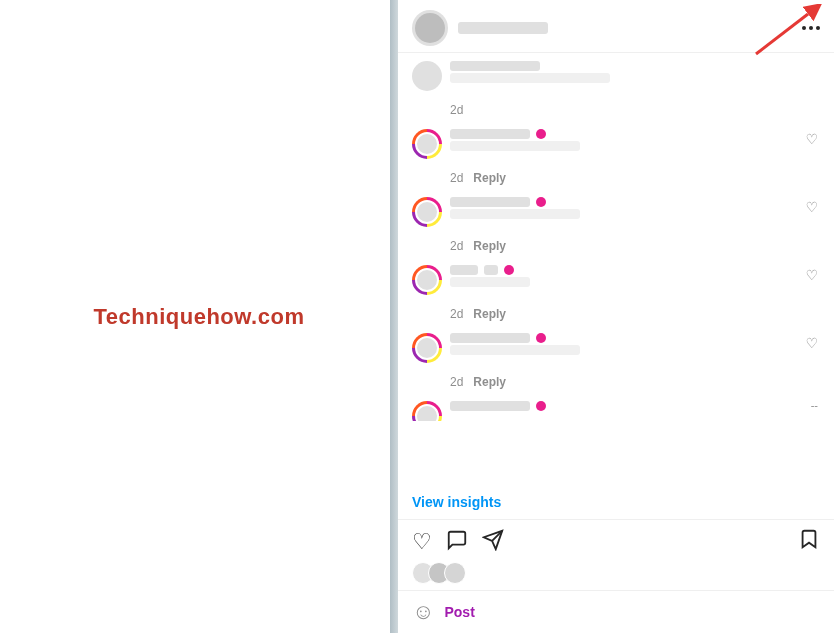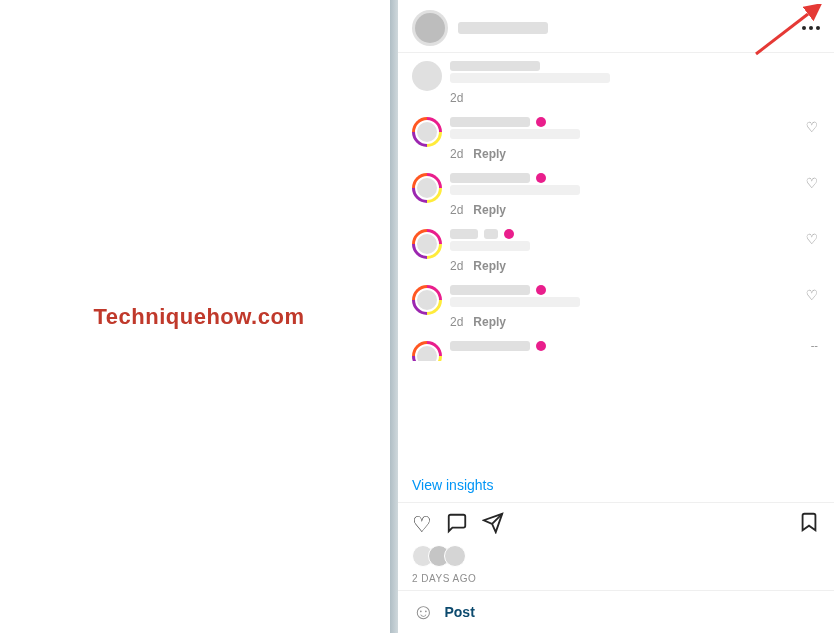--- a/index.html
+++ b/index.html
@@ -176,21 +176,21 @@
     .comment-text-blurred {
       height: 10px;
       background: #f0f0f0;
       border-radius: 3px;
       margin-bottom: 4px;
     }
     .comment-meta {
       display: flex;
       align-items: center;
       gap: 10px;
-      margin-top: 8px;
+      margin-top: 20px;
     }
     .comment-time {
       font-size: 12px;
       color: #8e8e8e;
     }
     .reply-btn {
       font-size: 12px;
       color: #8e8e8e;
       font-weight: 600;
       cursor: pointer;
@@ -206,21 +206,21 @@
       cursor: pointer;
     }
 
     
     .view-insights {
       padding: 6px 14px 8px 14px;
     }
     .view-insights a {
       color: #0095f6;
       font-size: 14px;
-      font-weight: 400;
+      font-weight: 700;
       text-decoration: none;
       cursor: pointer;
     }
 
     
     .action-bar {
       display: flex;
       align-items: center;
       justify-content: space-between;
       padding: 8px 14px 4px 14px;
@@ -298,21 +298,21 @@
       flex: 1;
       border: none;
       outline: none;
       font-size: 14px;
       color: #262626;
       background: transparent;
     }
     .post-btn {
       font-size: 14px;
       font-weight: 600;
-      color: #0c4a6e;
+      color: #a21caf;
       cursor: pointer;
       background: none;
       border: none;
     }
   </style>
 </head>
 <body>
 
 <div class="left-panel">
   <span class="watermark">Techniquehow.com</span>
@@ -477,20 +477,19 @@
   </div>
 
   <div class="likes-row">
     <div class="liked-avatars">
       <div class="liked-avatar"></div>
       <div class="liked-avatar"></div>
       <div class="liked-avatar"></div>
     </div>
   </div>
 
-  <div class="post-timestamp">2 DAYS AGO</div>
 
   <div class="add-comment-row">
     <span class="emoji-icon">☺</span>
     <button class="post-btn">Post</button>
   </div>
 
 </div>
 
 </body></html>

